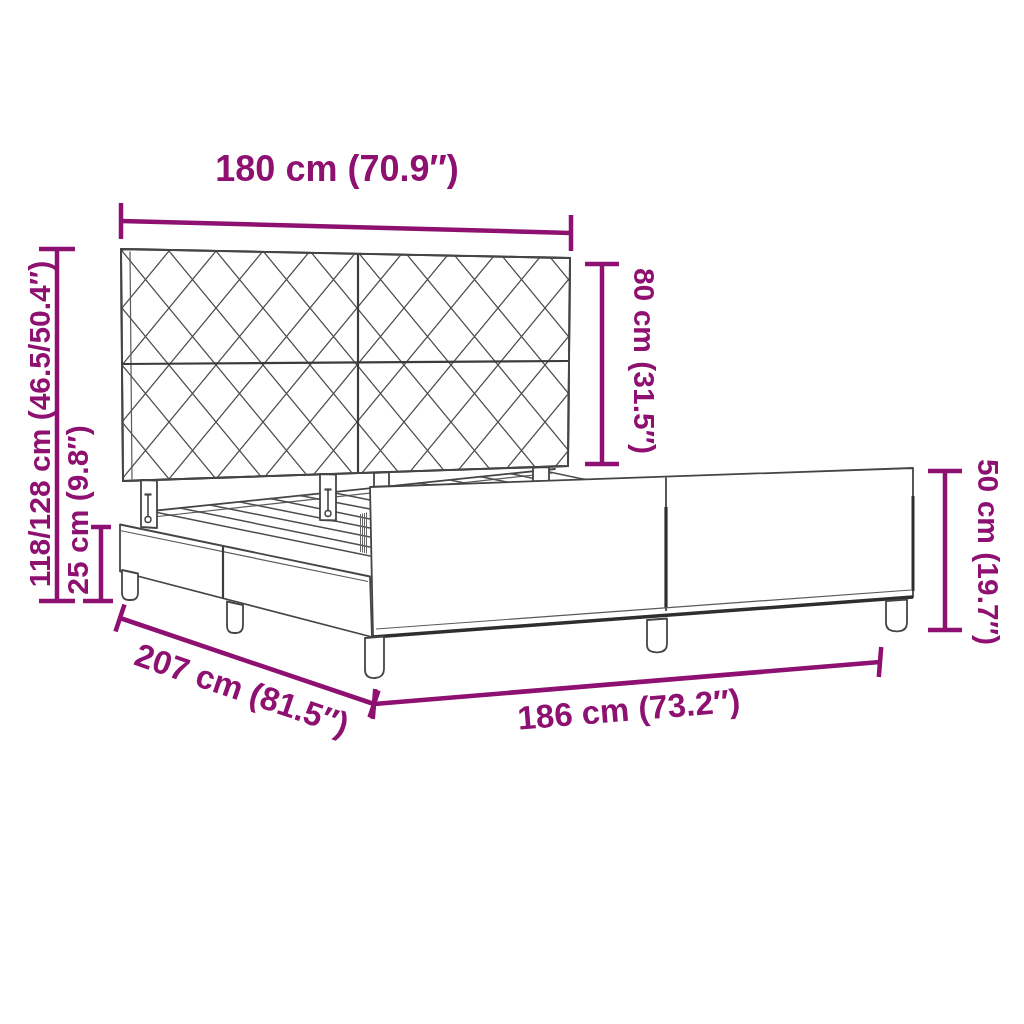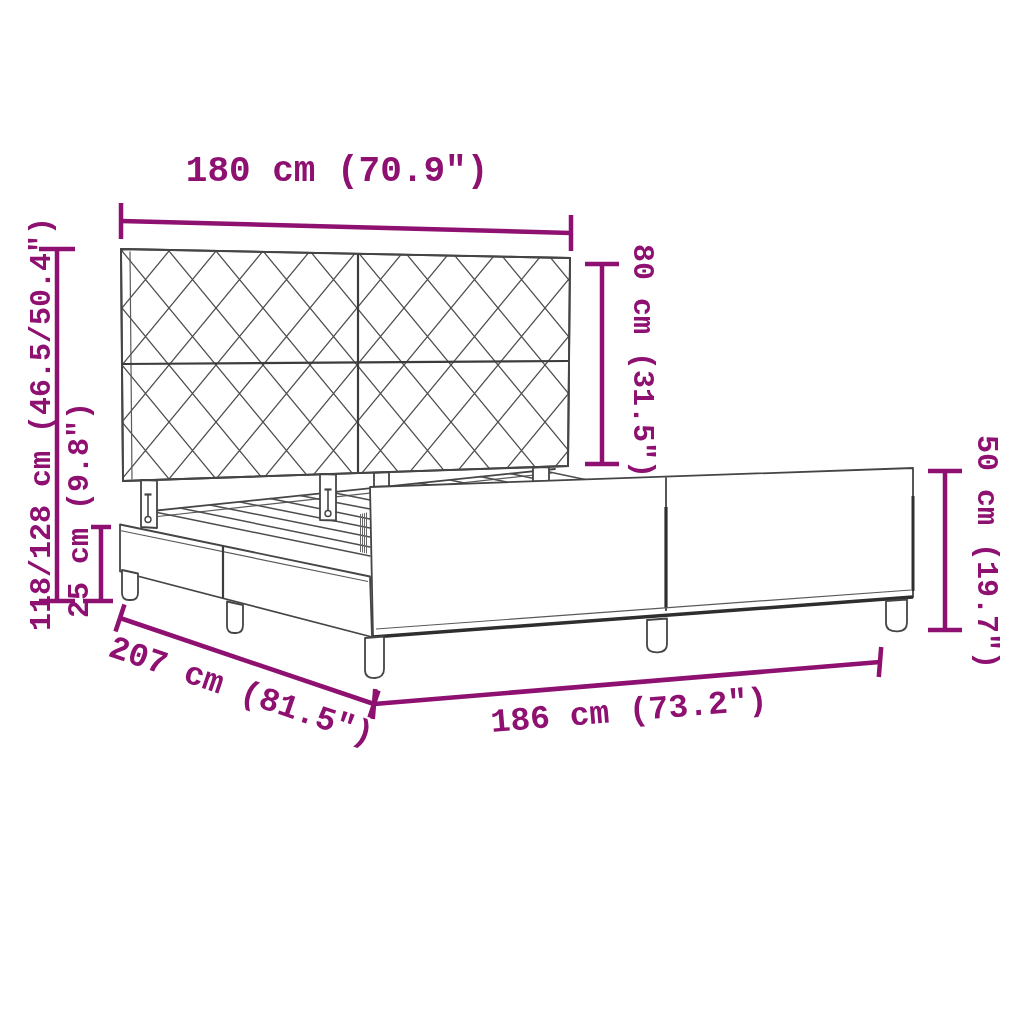--- a/index.html
+++ b/index.html
@@ -1,17 +1,17 @@
 <!DOCTYPE html>
 <html><head>
 <meta charset="utf-8">
 <style>
   html,body{margin:0;padding:0;background:#ffffff;}
   .stage{position:relative;width:1024px;height:1024px;background:#ffffff;overflow:hidden;
-         font-family:Liberation Mono, monospace;}
+         font-family:Liberation Sans, sans-serif;}
   svg{display:block;}
   .bedline{stroke:#454545;fill:none;stroke-width:1.8;stroke-linejoin:round;stroke-linecap:round;}
   .bedfill{fill:#ffffff;stroke:#454545;stroke-width:1.8;stroke-linejoin:round;}
   .seam{stroke:#3c3c3c;stroke-width:2.2;fill:none;}
   .thin{stroke:#5a5a5a;stroke-width:1.2;fill:none;}
   .slat{stroke:#4d4d4d;stroke-width:1.5;fill:none;stroke-linecap:round;}
   .dark{stroke:#2e2e2e;fill:none;}
   .dim{stroke-width:4.5;fill:none;stroke-linecap:butt;}
   .dimlabel{font-weight:bold;text-anchor:middle;dominant-baseline:middle;}
 </style>

